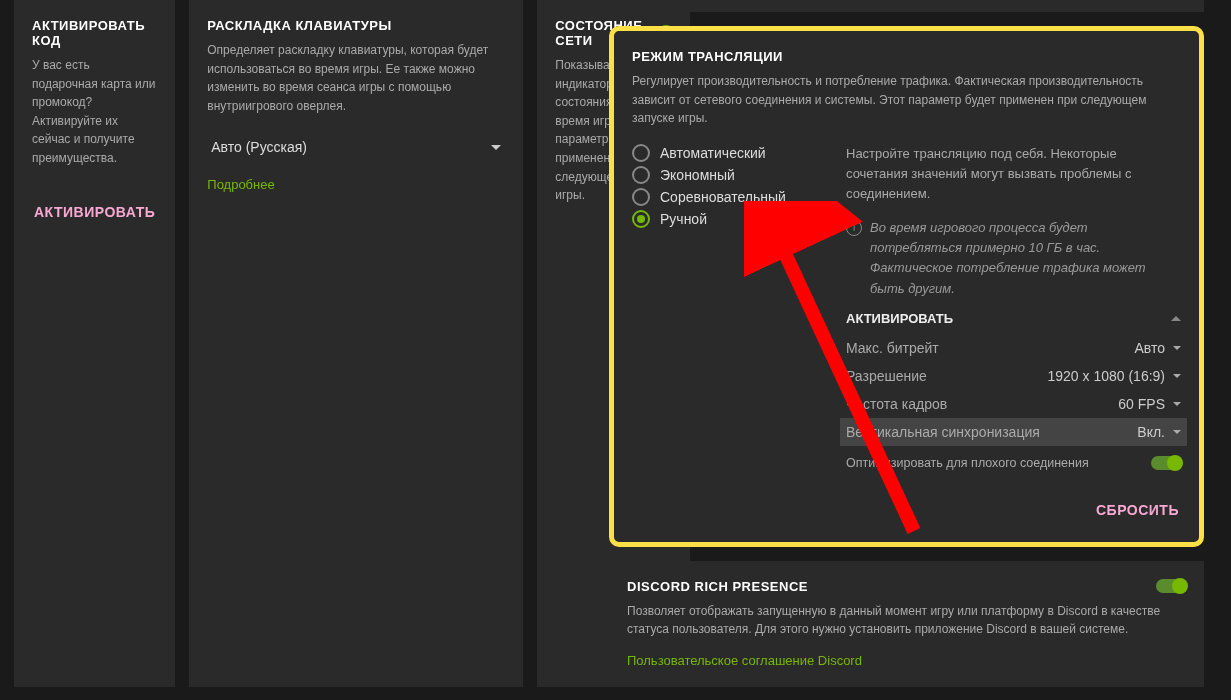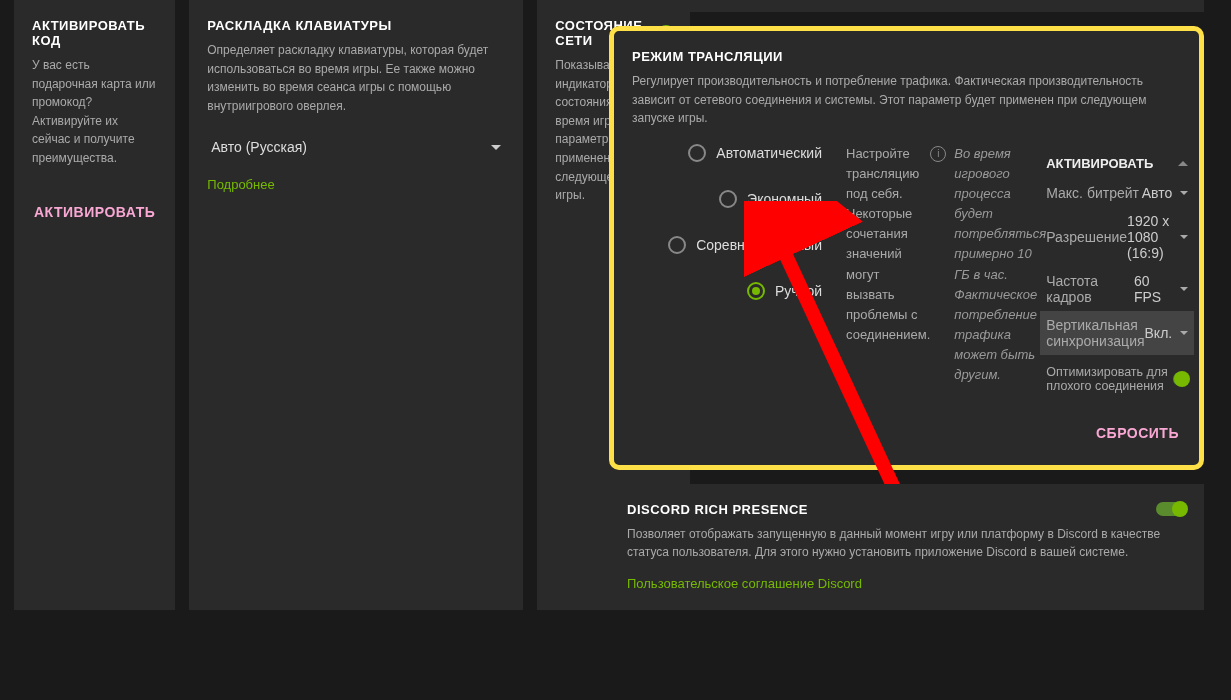--- a/index.html
+++ b/index.html
@@ -121,27 +121,27 @@
     position: relative;
   }
   .radio-row {
     display: flex;
     gap: 24px;
     margin-top: 16px;
   }
   .radio-list {
     display: flex;
     flex-direction: column;
-    gap: 28px;
+    gap: 4px;
     flex: 0 0 190px;
-    align-items: flex-end;
   }
   .radio-side {
     flex: 1;
     display: flex;
+    flex-direction: column;
   }
   .radio-item {
     display: flex;
     align-items: center;
     gap: 10px;
     cursor: pointer;
   }
   .radio-circle {
     width: 18px; height: 18px;
     border: 2px solid #888;

